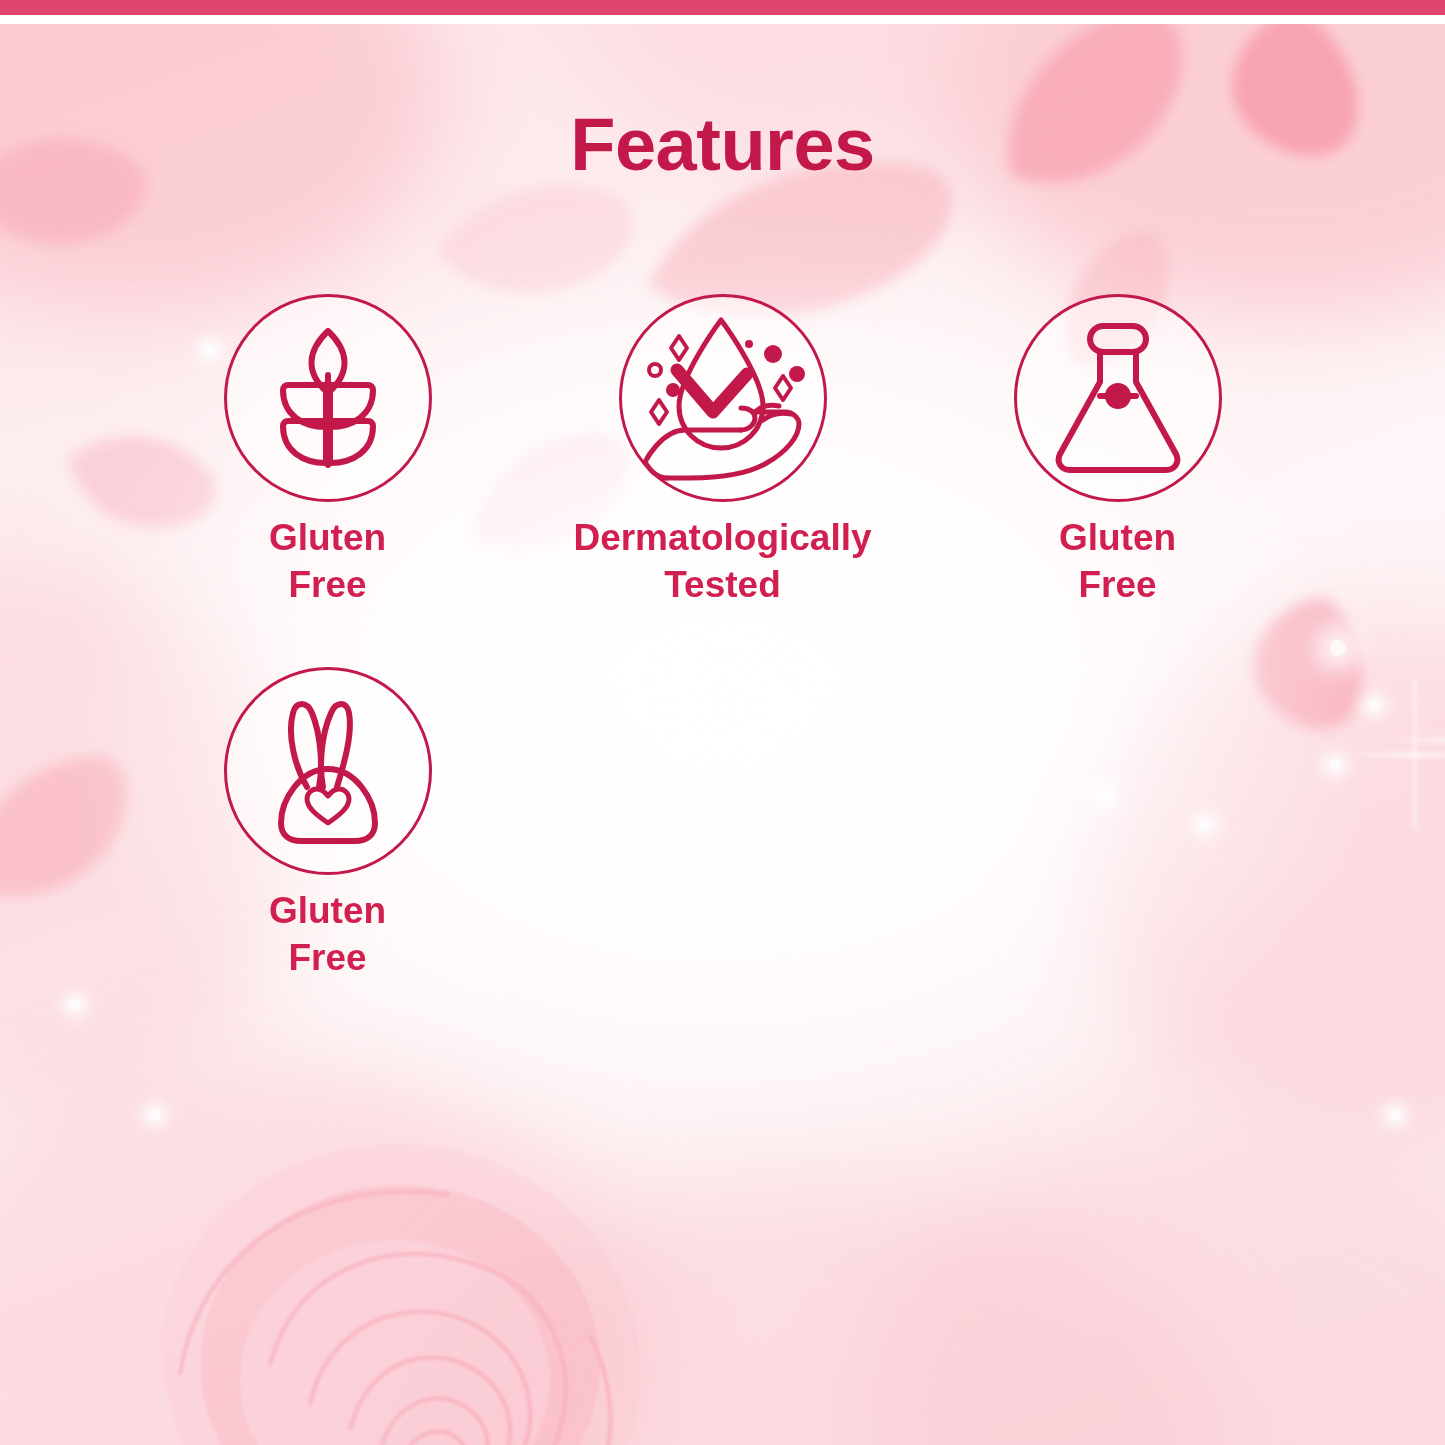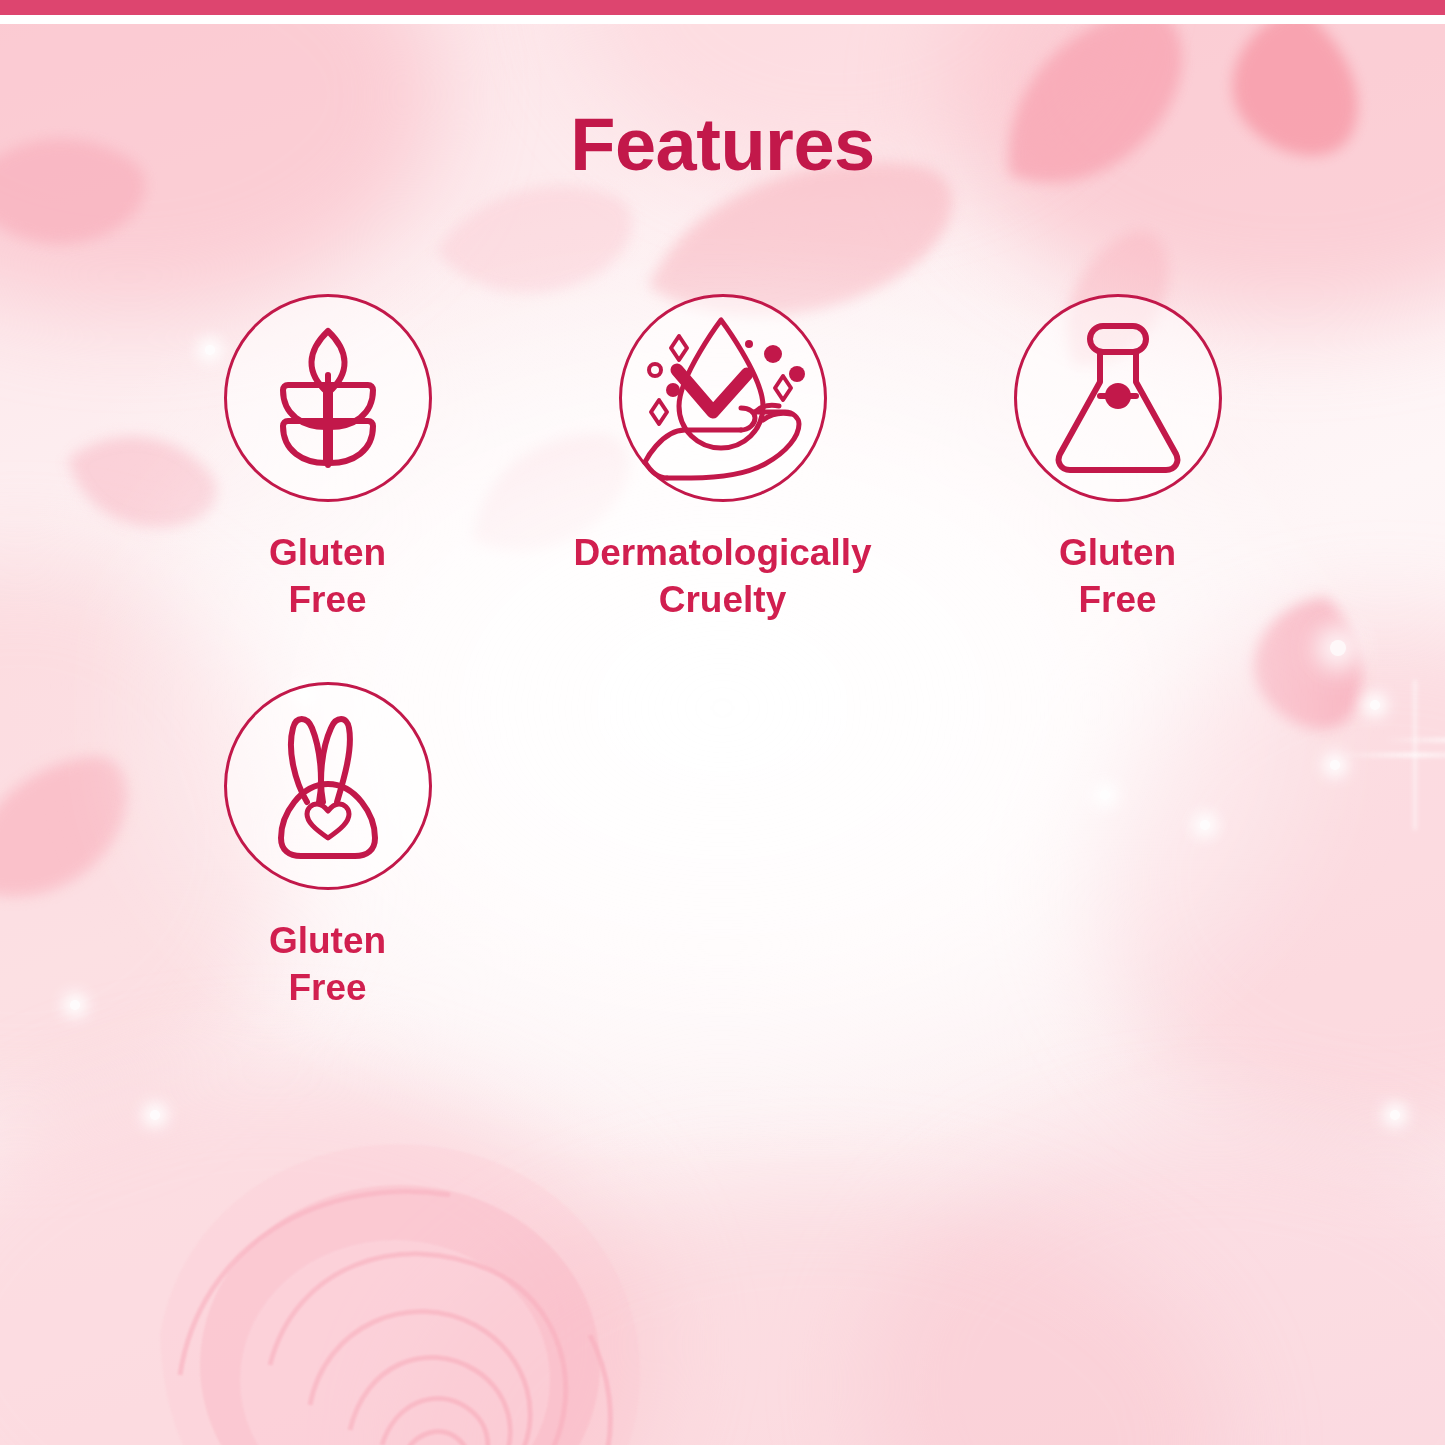--- a/index.html
+++ b/index.html
@@ -159,21 +159,21 @@
     border:3px solid #c2184a;
     border-radius:50%;
     background:rgba(255,255,255,0.55);
     display:flex;
     align-items:center;
     justify-content:center;
   }
   .icon-circle svg { display:block; }
 
   .feature-label {
-    margin-top:27px;
+    margin-top:12px;
     color:#d11f4f;
     font-size:37px;
     font-weight:bold;
     line-height:1.28;
     text-align:center;
     white-space:pre-line;
     font-family:"Liberation Sans", sans-serif;
   }
 </style>
 </head>
@@ -339,21 +339,21 @@
             <path d="M146 64 L154 76 L146 88 L138 76 Z" stroke-width="4"></path>
 
             <circle cx="18" cy="58" r="6" stroke-width="4"></circle>
             <circle cx="36" cy="78" r="7" fill="#c2184a" stroke="none"></circle>
             <circle cx="136" cy="42" r="9" fill="#c2184a" stroke="none"></circle>
             <circle cx="160" cy="62" r="8" fill="#c2184a" stroke="none"></circle>
             <circle cx="112" cy="32" r="4" fill="#c2184a" stroke="none"></circle>
           </svg>
         </div>
         <div class="feature-label">Dermatologically
-Cruelty</div>
+Tested</div>
       </div>
 
       <div class="feature">
         <div class="icon-circle">
           <svg width="136" height="156" viewBox="0 0 136 156" fill="none" stroke="#c2184a" stroke-width="6" stroke-linecap="round" stroke-linejoin="round">
 
             <rect x="40" y="6" width="56" height="26" rx="13"></rect>
 
             <path d="M50 32 L50 62 L10 134 C6 142 11 150 20 150 L116 150 C125 150 130 142 126 134 L86 62 L86 32"></path>
 

